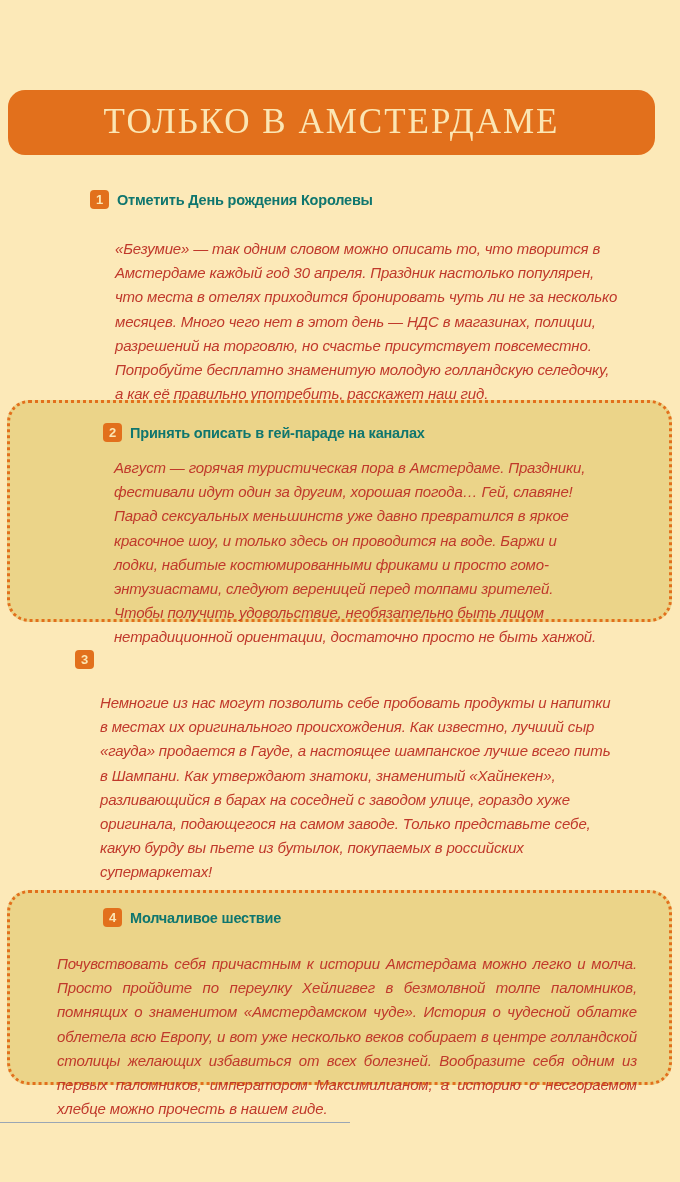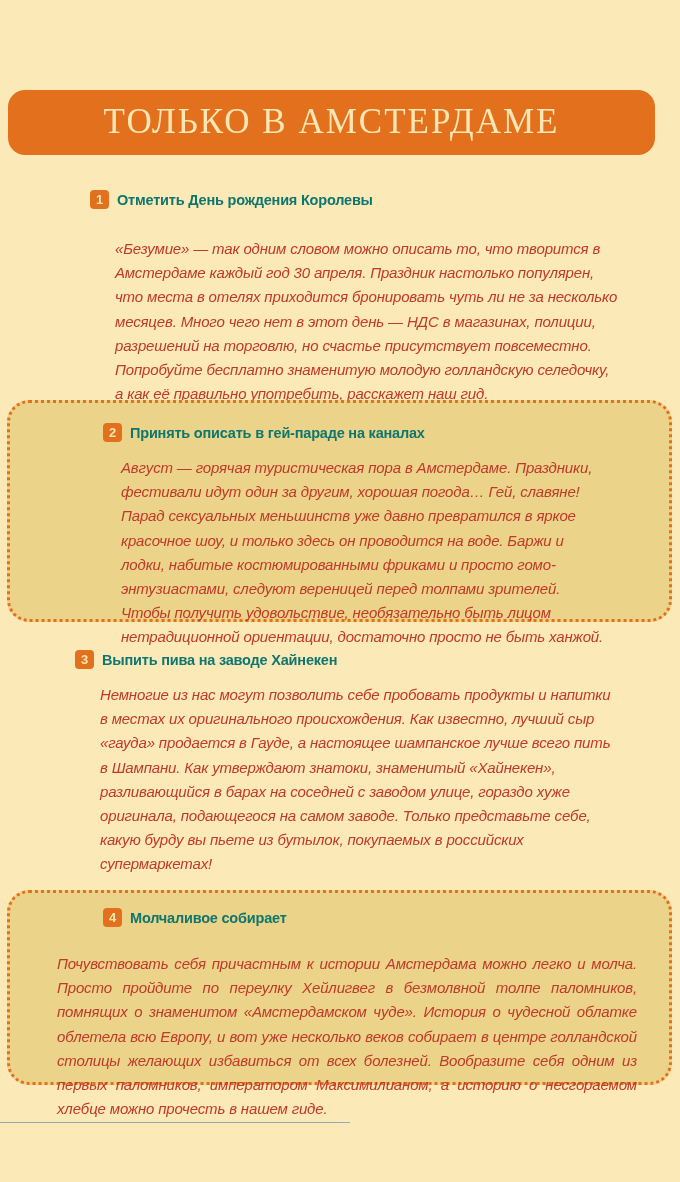--- a/index.html
+++ b/index.html
@@ -101,25 +101,25 @@
     text-justify: inter-word;
   }
 
   
   #section-1 { left: 0px;  top: 190px; width: 680px; height: 185px; }
   #section-1 .sec-head { left: 90px; top: 0px; }
   #section-1 .sec-body { left: 115px; top: 47px; width: 505px; }
 
   #section-2 { left: 7px;  top: 400px; width: 665px; height: 222px; }
   #section-2 .sec-head { left: 93px; top: 20px; }
-  #section-2 .sec-body { left: 111px; top: 53px; width: 487px; }
+  #section-2 .sec-body { left: 104px; top: 53px; width: 487px; }
 
   #section-3 { left: 0px;  top: 650px; width: 680px; height: 215px; }
   #section-3 .sec-head { left: 75px; top: 0px; }
-  #section-3 .sec-body { left: 100px; top: 33px; width: 512px; }
+  #section-3 .sec-body { left: 100px; top: 41px; width: 512px; }
 
   #section-4 { left: 7px;  top: 890px; width: 665px; height: 195px; }
   #section-4 .sec-head { left: 93px; top: 15px; }
   #section-4 .sec-body { left: 47px; top: 59px; width: 580px; }
 
   
   .bottom-rule {
     position: absolute;
     left: 0px;
     top: 1122px;
@@ -149,28 +149,27 @@
     <div class="sec-head">
       <span class="badge">2</span>
       <span class="sec-title">Принять описать в гей-параде на каналах</span>
     </div>
     <div class="sec-body">Август — горячая туристическая пора в Амстердаме. Праздники, фестивали идут один за другим, хорошая погода… Гей, славяне! Парад сексуальных меньшинств уже давно превратился в яркое красочное шоу, и только здесь он проводится на воде. Баржи и лодки, набитые костюмированными фриками и просто гомо-энтузиастами, следуют вереницей перед толпами зрителей. Чтобы получить удовольствие, необязательно быть лицом нетрадиционной ориентации, достаточно просто не быть ханжой.</div>
   </div>
 
   <div class="section" id="section-3">
     <div class="sec-head">
       <span class="badge">3</span>
-      <span class="sec-title">Выпить пива на заводе Хайнекен</span>
     </div>
     <div class="sec-body">Немногие из нас могут позволить себе пробовать продукты и напитки в местах их оригинального происхождения. Как известно, лучший сыр «гауда» продается в Гауде, а настоящее шампанское лучше всего пить в Шампани. Как утверждают знатоки, знаменитый «Хайнекен», разливающийся в барах на соседней с заводом улице, гораздо хуже оригинала, подающегося на самом заводе. Только представьте себе, какую бурду вы пьете из бутылок, покупаемых в российских супермаркетах!</div>
   </div>
 
   <div class="section boxed" id="section-4">
     <div class="sec-head">
       <span class="badge">4</span>
-      <span class="sec-title">Молчаливое собирает</span>
+      <span class="sec-title">Молчаливое шествие</span>
     </div>
     <div class="sec-body justified">Почувствовать себя причастным к истории Амстердама можно легко и молча. Просто пройдите по переулку Хейлигвег в безмолвной толпе паломников, помнящих о знаменитом «Амстердамском чуде». История о чудесной облатке облетела всю Европу, и вот уже несколько веков собирает в центре голландской столицы желающих избавиться от всех болезней. Вообразите себя одним из первых паломников, императором Максимилианом, а историю о несгораемом хлебце можно прочесть в нашем гиде.</div>
   </div>
 
   <div class="bottom-rule"></div>
 
 </div>
 
 </body></html>

